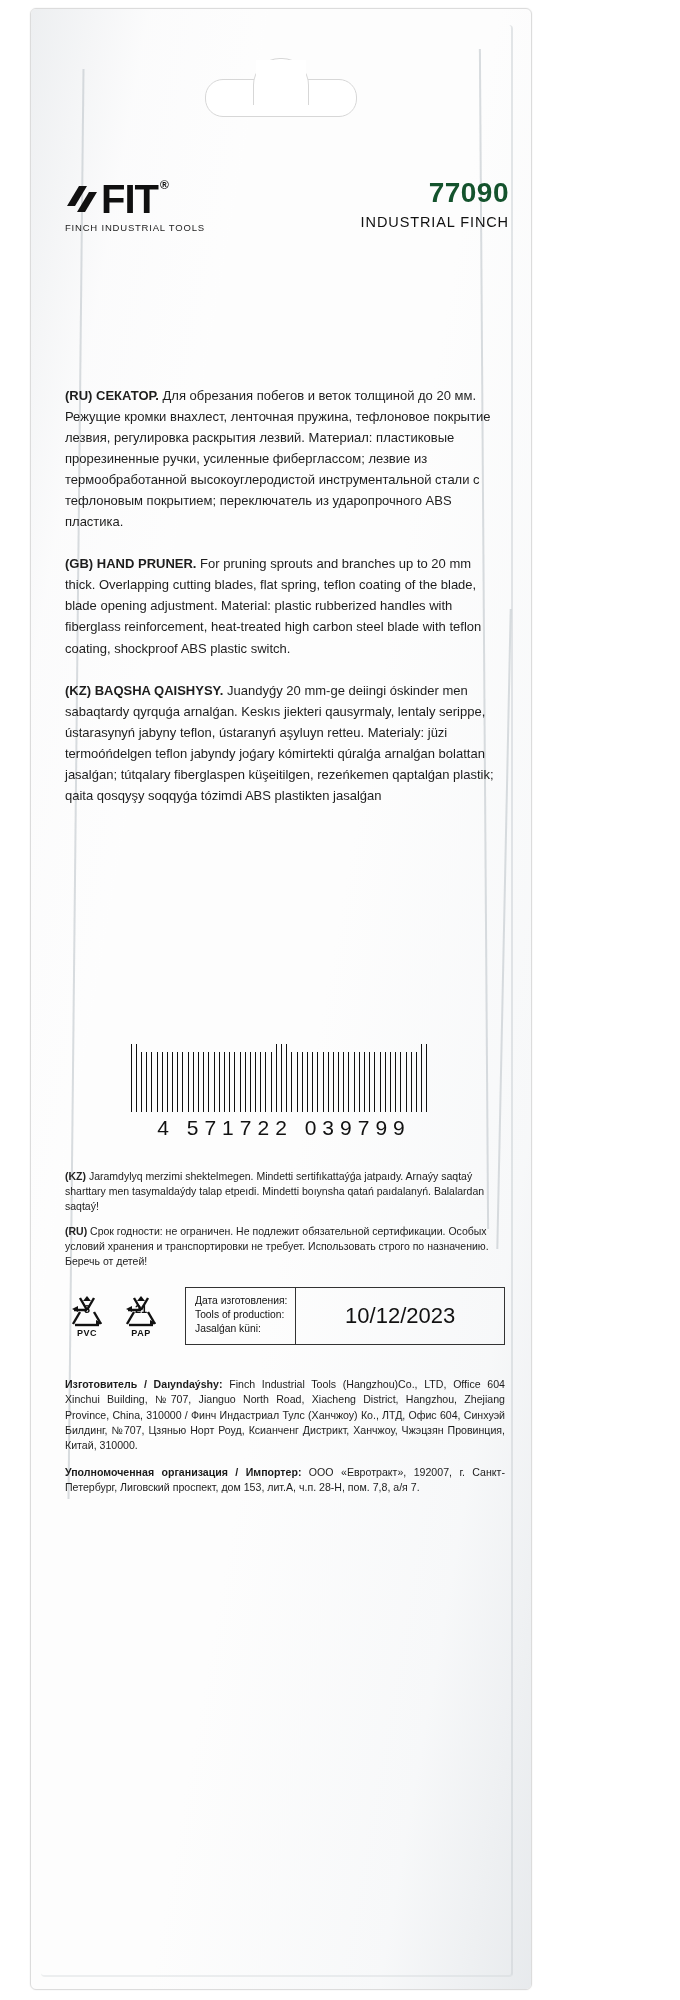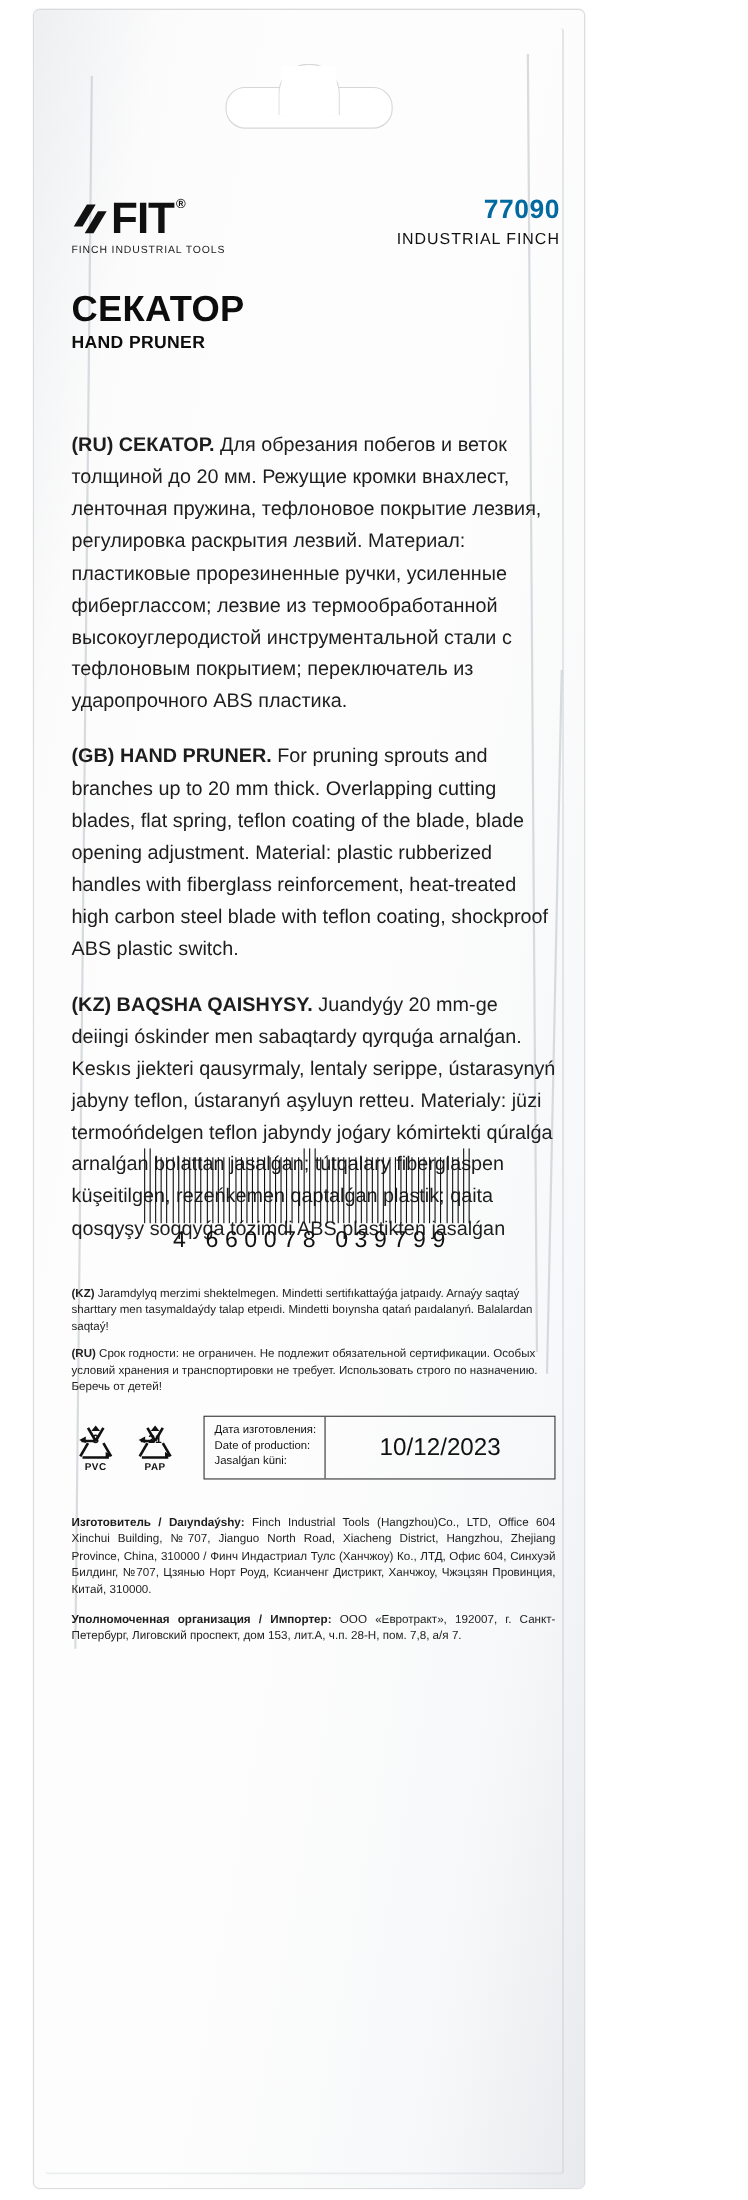--- a/index.html
+++ b/index.html
@@ -146,25 +146,25 @@
   }
   .logo-sub {
     font-size: 9.5px;
     letter-spacing: 0.8px;
     color: #222;
     margin-top: 3px;
     font-weight: normal;
   }
   .code-block { text-align: right; }
   .code-num {
-    font-size: 24px;
+    font-size: 28px;
     font-weight: bold;
     letter-spacing: 0.5px;
     line-height: 1;
-    color: #0369a1;
+    color: #14532d;
   }
   .code-sub {
     font-size: 14.5px;
     letter-spacing: 0.9px;
     margin-top: 7px;
     color: #111;
   }
 
   
   .title-block {
@@ -188,21 +188,21 @@
   }
 
   
   .desc {
     position: absolute;
     left: 34px;
     right: 26px;
     top: 363px;
   }
   .para {
-    font-size: 18px;
+    font-size: 13px;
     line-height: 1.62;
     color: #1d1d1d;
     margin-bottom: 21px;
     text-align: left;
   }
   .para .lang {
     font-weight: bold;
   }
   .para .head {
     font-weight: bold;
@@ -356,24 +356,20 @@
           <span class="logo-reg">®</span>
         </div>
         <div class="logo-sub">FINCH INDUSTRIAL TOOLS</div>
       </div>
       <div class="code-block">
         <div class="code-num">77090</div>
         <div class="code-sub">INDUSTRIAL FINCH</div>
       </div>
     </div>
 
-    <div class="title-block">
-      <div class="title-ru">СЕКАТОР</div>
-      <div class="title-en">HAND PRUNER</div>
-    </div>
 
     <div class="desc">
       <p class="para">
         <span class="lang">(RU)</span>
         <span class="head">СЕКАТОР.</span>
         <span>Для обрезания побегов и веток толщиной до 20 мм. Режущие кромки внахлест, ленточная пружина, тефлоновое покрытие лезвия, регулировка раскрытия лезвий. Материал: пластиковые прорезиненные ручки, усиленные фиберглассом; лезвие из термообработанной высокоуглеродистой инструментальной стали с тефлоновым покрытием; переключатель из ударопрочного ABS пластика.</span>
       </p>
       <p class="para">
         <span class="lang">(GB)</span>
         <span class="head">HAND PRUNER.</span>
@@ -498,21 +494,21 @@
           <span style="width: 1px; height: 60px; background: transparent;"></span>
           <span style="width: 1px; height: 60px;"></span>
           <span style="width: 1px; height: 60px; background: transparent;"></span>
           <span style="width: 1px; height: 60px;"></span>
           <span style="width: 1px; height: 60px; background: transparent;"></span>
           <span style="width: 1px; height: 68px;"></span>
           <span style="width: 1px; height: 60px; background: transparent;"></span>
           <span style="width: 1px; height: 68px;"></span>
           <span style="width: 1px; height: 60px; background: transparent;"></span>
         </div>
-      <div class="barcode-digits">4 660078 039799</div>
+      <div class="barcode-digits">4 571722 039799</div>
     </div>
 
     <div class="fineprint">
       <p>
         <span class="lang">(KZ)</span><span> Jaramdylyq merzimi shektelmegen. Mindetti sertifıkattaýǵa jatpaıdy. Arnaýy saqtaý sharttary men tasymaldaýdy talap etpeıdi. Mindetti boıynsha qatań paıdalanyń. Balalardan saqtaý!</span>
       </p>
       <p>
         <span class="lang">(RU)</span><span> Срок годности: не ограничен. Не подлежит обязательной сертификации. Особых условий хранения и транспортировки не требует. Использовать строго по назначению. Беречь от детей!</span>
       </p>
     </div>
@@ -556,21 +552,21 @@
             </g>
           </svg>
           <span class="num">21</span>
         </div>
         <span class="lbl">PAP</span>
       </div>
 
       <div class="datebox">
         <div class="labels">
           <div>Дата изготовления:</div>
-          <div>Date of production:</div>
+          <div>Tools of production:</div>
           <div>Jasalǵan küni:</div>
         </div>
         <div class="value">10/12/2023</div>
       </div>
     </div>
 
     <div class="maker">
       <p>
         <span class="hd">Изготовитель / Daıyndaýshy:</span><span> Finch Industrial Tools (Hangzhou)Co., LTD, Office 604 Xinchui Building, №707, Jianguo North Road, Xiacheng District, Hangzhou, Zhejiang Province, China, 310000 / Финч Индастриал Тулс (Ханчжоу) Ко., ЛТД, Офис 604, Синхуэй Билдинг, №707, Цзянью Норт Роуд, Ксианченг Дистрикт, Ханчжоу, Чжэцзян Провинция, Китай, 310000.</span>
       </p>

